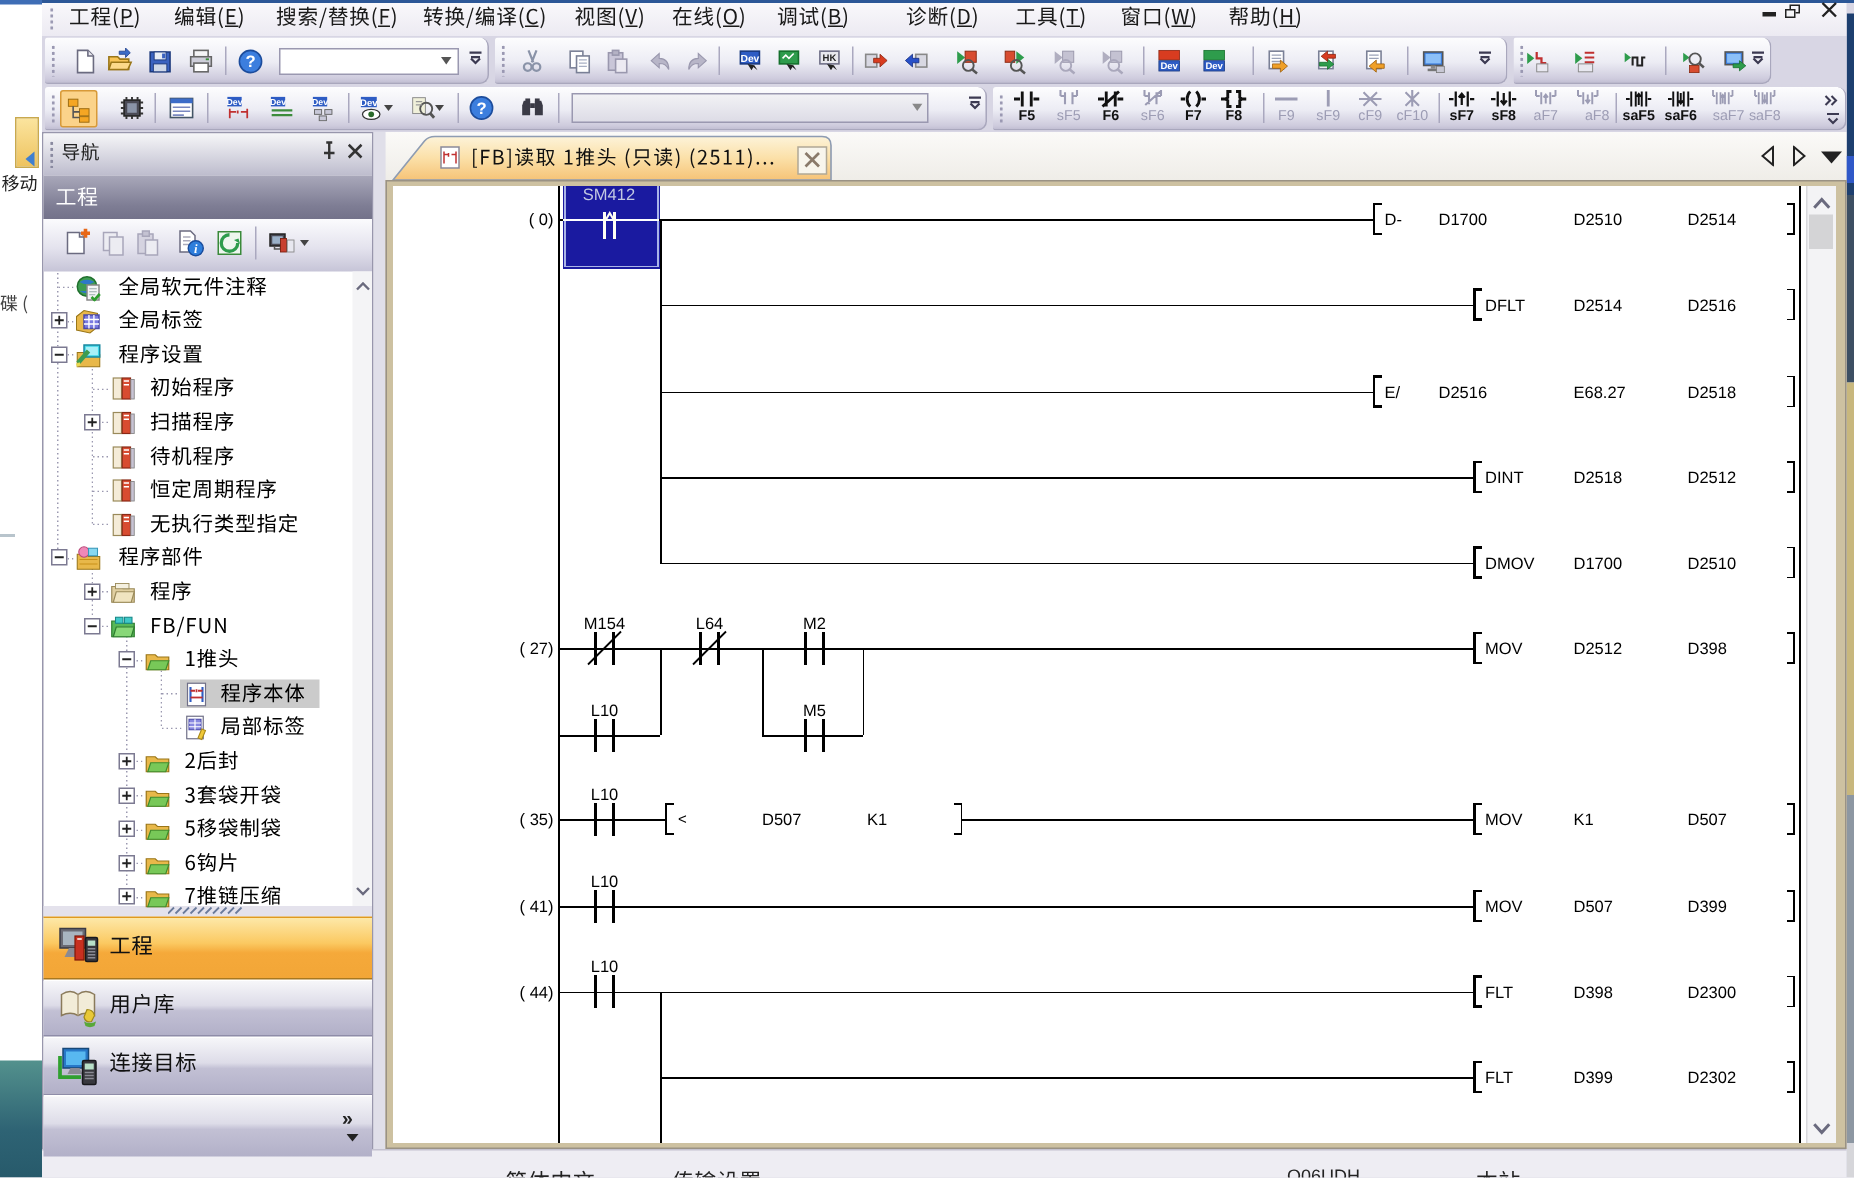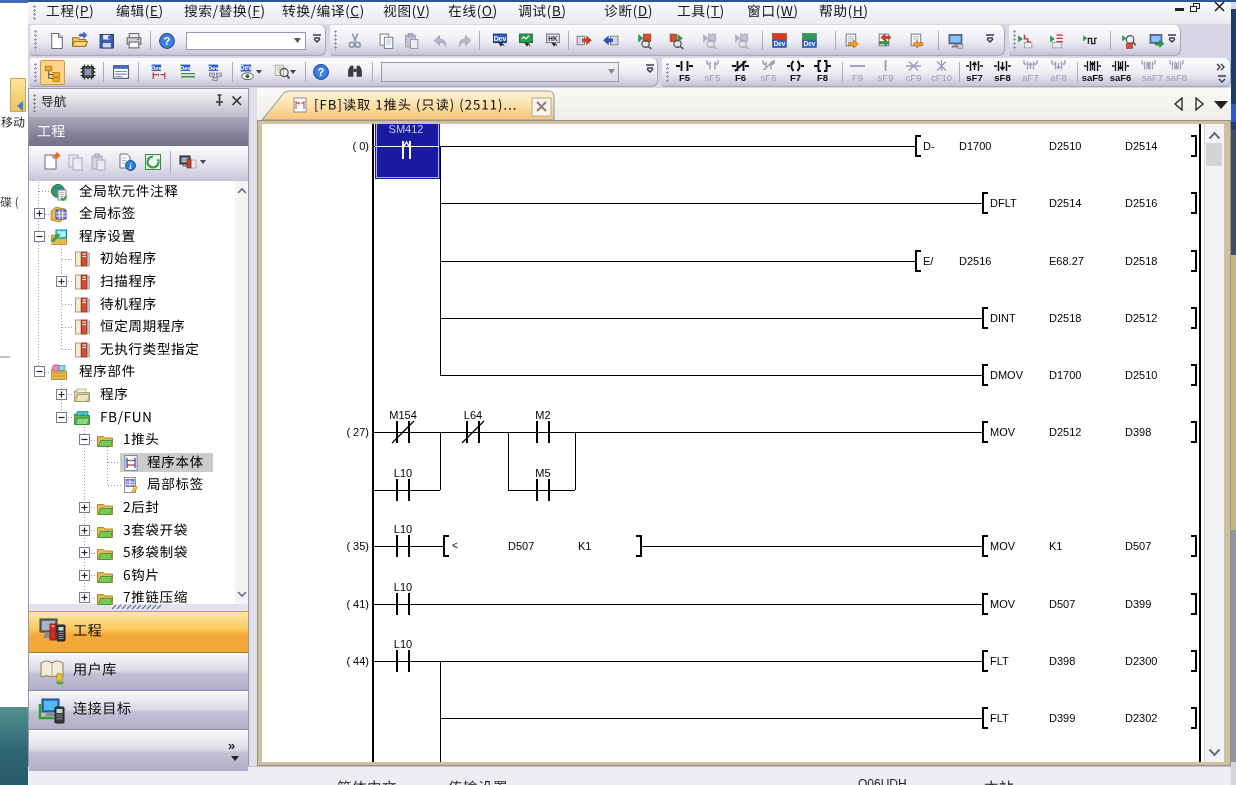--- a/index.html
+++ b/index.html
@@ -388,21 +388,21 @@
     <path d="M0 6 h3 M14 6 h3 M4.5 1 v10 M12.5 1 v10 M8.5 2 v7 M6.5 7 l2 2.5 2-2.5" stroke="#111" stroke-width="1.5" fill="none"></path>
   </svg>
 <div style="position:absolute;left:988px;top:72px;width:29px;z-index:3;font:bold 9.5px 'Liberation Sans',sans-serif;color:#111;text-align:center">sF8</div>
 <svg style="position:absolute;left:1022px;top:60px;z-index:3" width="17" height="12" viewBox="0 0 17 12">
     <path d="M2 0 v4 M15 0 v4 M2 4 h2.5 M15 4 h-2.5 M5.5 1.5 v8 M11.5 1.5 v8 M8.5 9 V3.5 M7 5 l1.5-2 1.5 2" stroke="#9c9cb4" stroke-width="1.3" fill="none"></path>
   </svg>
 <div style="position:absolute;left:1016px;top:72px;width:29px;z-index:3;font:normal 9.5px 'Liberation Sans',sans-serif;color:#9c9cb4;text-align:center">aF7</div>
 <svg style="position:absolute;left:1050px;top:60px;z-index:3" width="17" height="12" viewBox="0 0 17 12">
     <path d="M2 0 v4 M15 0 v4 M2 4 h2.5 M15 4 h-2.5 M5.5 1.5 v8 M11.5 1.5 v8 M8.5 3 v5.5 M7 6.5 l1.5 2 1.5-2" stroke="#9c9cb4" stroke-width="1.3" fill="none"></path>
   </svg>
-<div style="position:absolute;left:1044px;top:72px;width:29px;z-index:3;font:normal 9.5px 'Liberation Sans',sans-serif;color:#9c9cb4;text-align:center">aF8</div>
+<div style="position:absolute;left:1044px;top:72px;width:29px;z-index:3;font:normal 9.5px 'Liberation Sans',sans-serif;color:#9c9cb4;text-align:right">aF8</div>
 <div style="position:absolute;left:1077px;top:62px;width:1px;height:20px;background:#aaa8bf;z-index:3"></div>
 <svg style="position:absolute;left:1084px;top:60px;z-index:3" width="17" height="12" viewBox="0 0 17 12">
     <path d="M0 6 h2.5 M14.5 6 h2.5 M3.5 1 v10 M6.5 1 v10 M10.5 1 v10 M13.5 1 v10 M8.5 10 V3 M7 4.5 l1.5-2 1.5 2" stroke="#111" stroke-width="1.3" fill="none"></path>
   </svg>
 <div style="position:absolute;left:1078px;top:72px;width:29px;z-index:3;font:bold 9.5px 'Liberation Sans',sans-serif;color:#111;text-align:center">saF5</div>
 <svg style="position:absolute;left:1112px;top:60px;z-index:3" width="17" height="12" viewBox="0 0 17 12">
     <path d="M0 6 h2.5 M14.5 6 h2.5 M3.5 1 v10 M6.5 1 v10 M10.5 1 v10 M13.5 1 v10 M8.5 2 v7 M7 7 l1.5 2 1.5-2" stroke="#111" stroke-width="1.3" fill="none"></path>
   </svg>
 <div style="position:absolute;left:1106px;top:72px;width:29px;z-index:3;font:bold 9.5px 'Liberation Sans',sans-serif;color:#111;text-align:center">saF6</div>
 <svg style="position:absolute;left:1140px;top:60px;z-index:3" width="17" height="12" viewBox="0 0 17 12">

